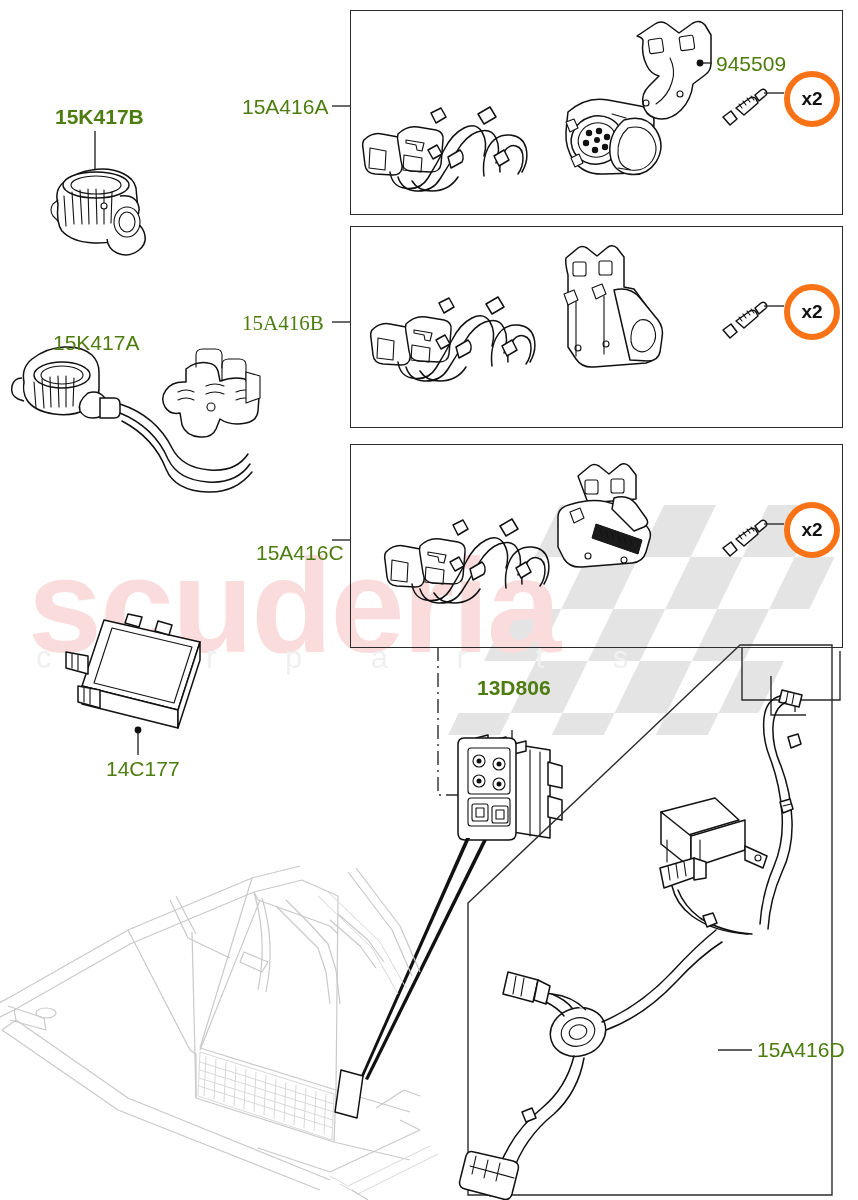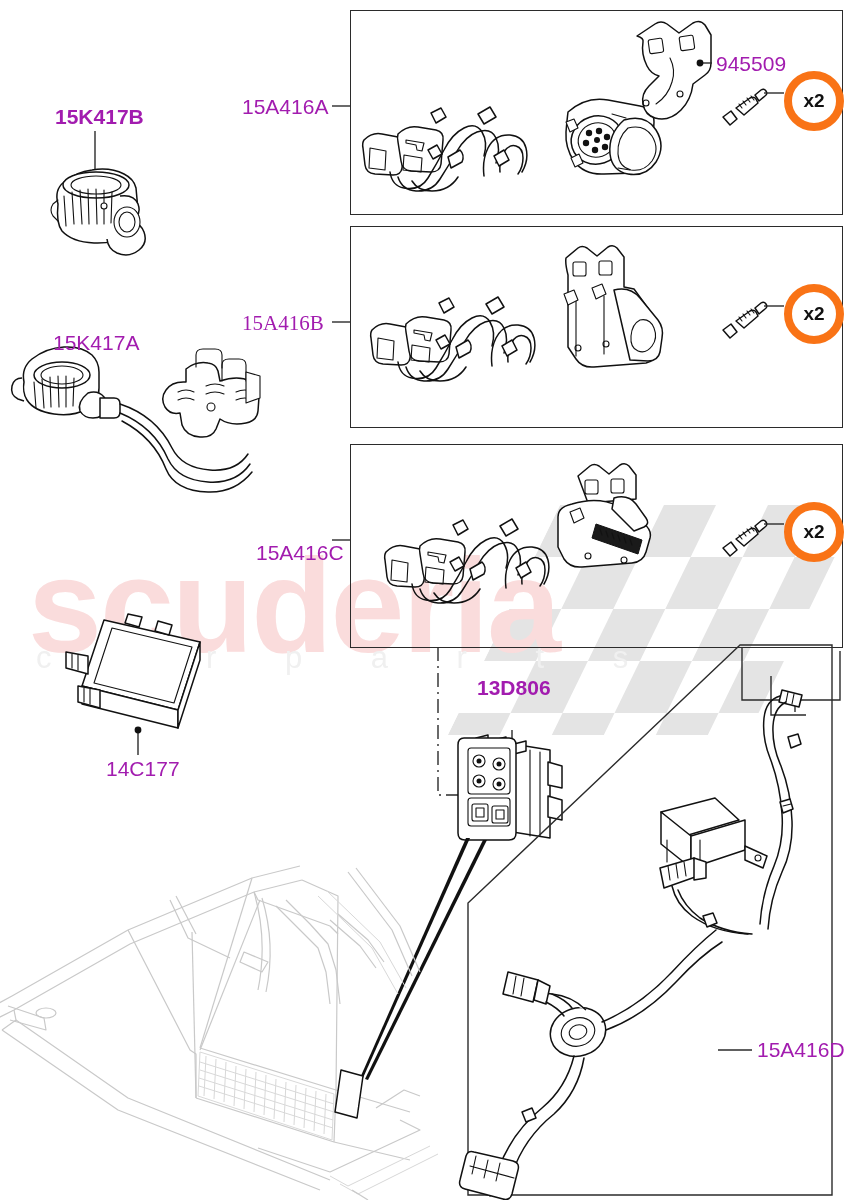--- a/index.html
+++ b/index.html
@@ -16,27 +16,27 @@
     letter-spacing:-2px;color:#fadcdc;font-family:"Liberation Sans",sans-serif;
     font-weight:bold;white-space:nowrap;}
   .wm-parts{position:absolute;left:36px;top:640px;font-size:31px;color:#f0f0f0;
     letter-spacing:30px;white-space:nowrap;font-family:"Liberation Sans",sans-serif;}
 
   
   .art{position:absolute;inset:0;z-index:2;}
   .art svg{position:absolute;left:0;top:0;overflow:visible;}
 
   
-  .lbl{position:absolute;z-index:5;color:#a21caf;font-size:21px;
+  .lbl{position:absolute;z-index:5;color:#4d7c0f;font-size:21px;
        font-family:"Liberation Sans",sans-serif;white-space:nowrap;letter-spacing:0px;}
 
   
   .panel{position:absolute;border:1.6px solid #2b2b2b;background:transparent;z-index:3;}
 
-  .x2{position:absolute;z-index:4;width:44px;height:44px;border:8px solid #f97316;
+  .x2{position:absolute;z-index:4;width:44px;height:44px;border:6px solid #f97316;
       border-radius:50%;background:#fff;color:#111;font-weight:bold;font-size:19px;
       display:flex;align-items:center;justify-content:center;}
 </style>
 </head>
 <body>
 
 <div id="sheet">
 
   <div class="wm-layer">
     <div class="wm-flag" id="flag">

